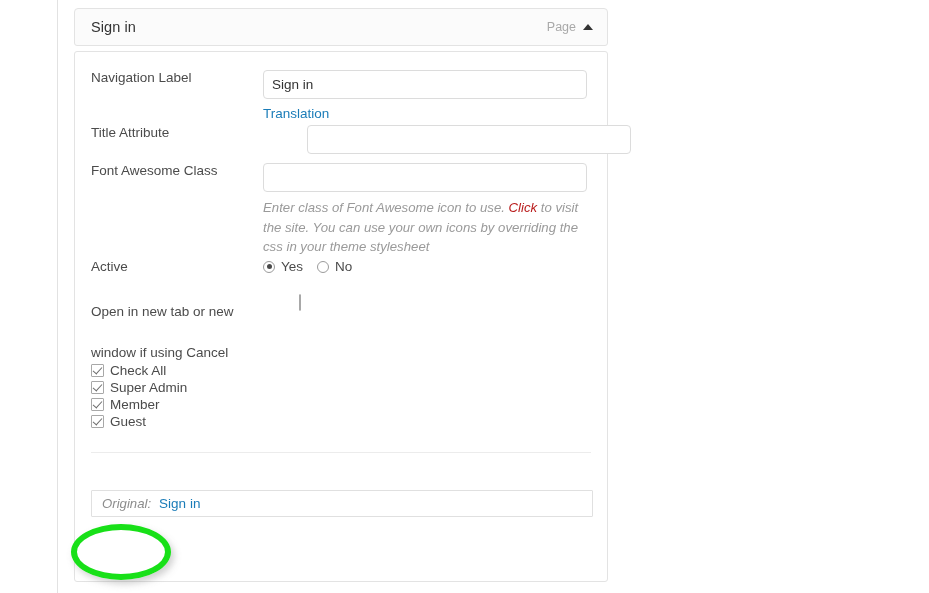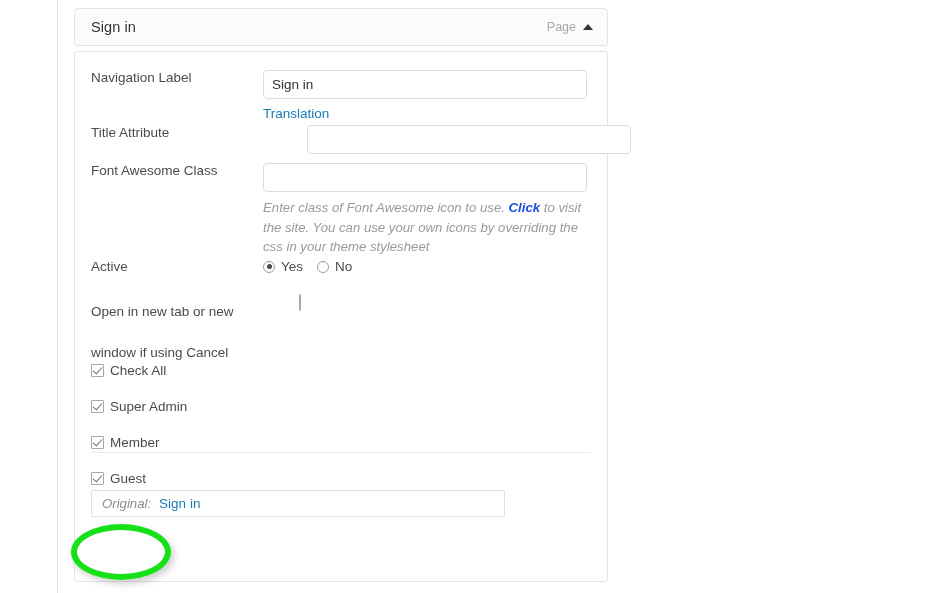--- a/index.html
+++ b/index.html
@@ -128,22 +128,22 @@
     width: 324px;
     margin-top: 6px;
     font-style: italic;
     font-size: 13.2px;
     line-height: 19.5px;
     color: #9a9a9a;
   }
   .help-text a.link {
     font-style: italic;
     font-size: 13.2px;
-    color: #1d4ed8;
-    font-weight: bold;
+    color: #b91c1c;
+    font-weight: normal;
   }
 
   
   .radio-group { display: flex; align-items: center; }
   .radio-item {
     display: inline-flex;
     align-items: center;
     margin-right: 14px;
     font-size: 13.5px;
     color: #4b4b4b;
@@ -180,21 +180,21 @@
   .checkbox-box.checked::after {
     content: "";
     position: absolute;
     left: 3px; top: 0px;
     width: 4px; height: 8px;
     border: solid #6d6d6d;
     border-width: 0 1.6px 1.6px 0;
     transform: rotate(42deg);
   }
 
-  .check-list { display: flex; flex-direction: column; gap: 21px; text-align: center; }
+  .check-list { display: flex; flex-direction: column; gap: 2px; text-align: center; }
   .check-item {
     display: flex;
     align-items: center;
     font-size: 13.5px;
     color: #4b4b4b;
   }
 
   .divider {
     position: absolute;
     left: 16px;
@@ -214,21 +214,21 @@
   .move-row .move-label { color: #3f3f3f; margin-right: 5px; }
   .move-row a.link {
     font-style: italic;
     margin-right: 9px;
   }
 
   .original-box {
     position: absolute;
     left: 16px;
     top: 438px;
-    width: 414px;
+    width: 502px;
     height: 27px;
     box-sizing: border-box;
     border: 1px solid #e0e0e0;
     background: #ffffff;
     display: flex;
     align-items: center;
     padding: 0 10px;
     border-radius: 1px;
   }
   .original-label {

